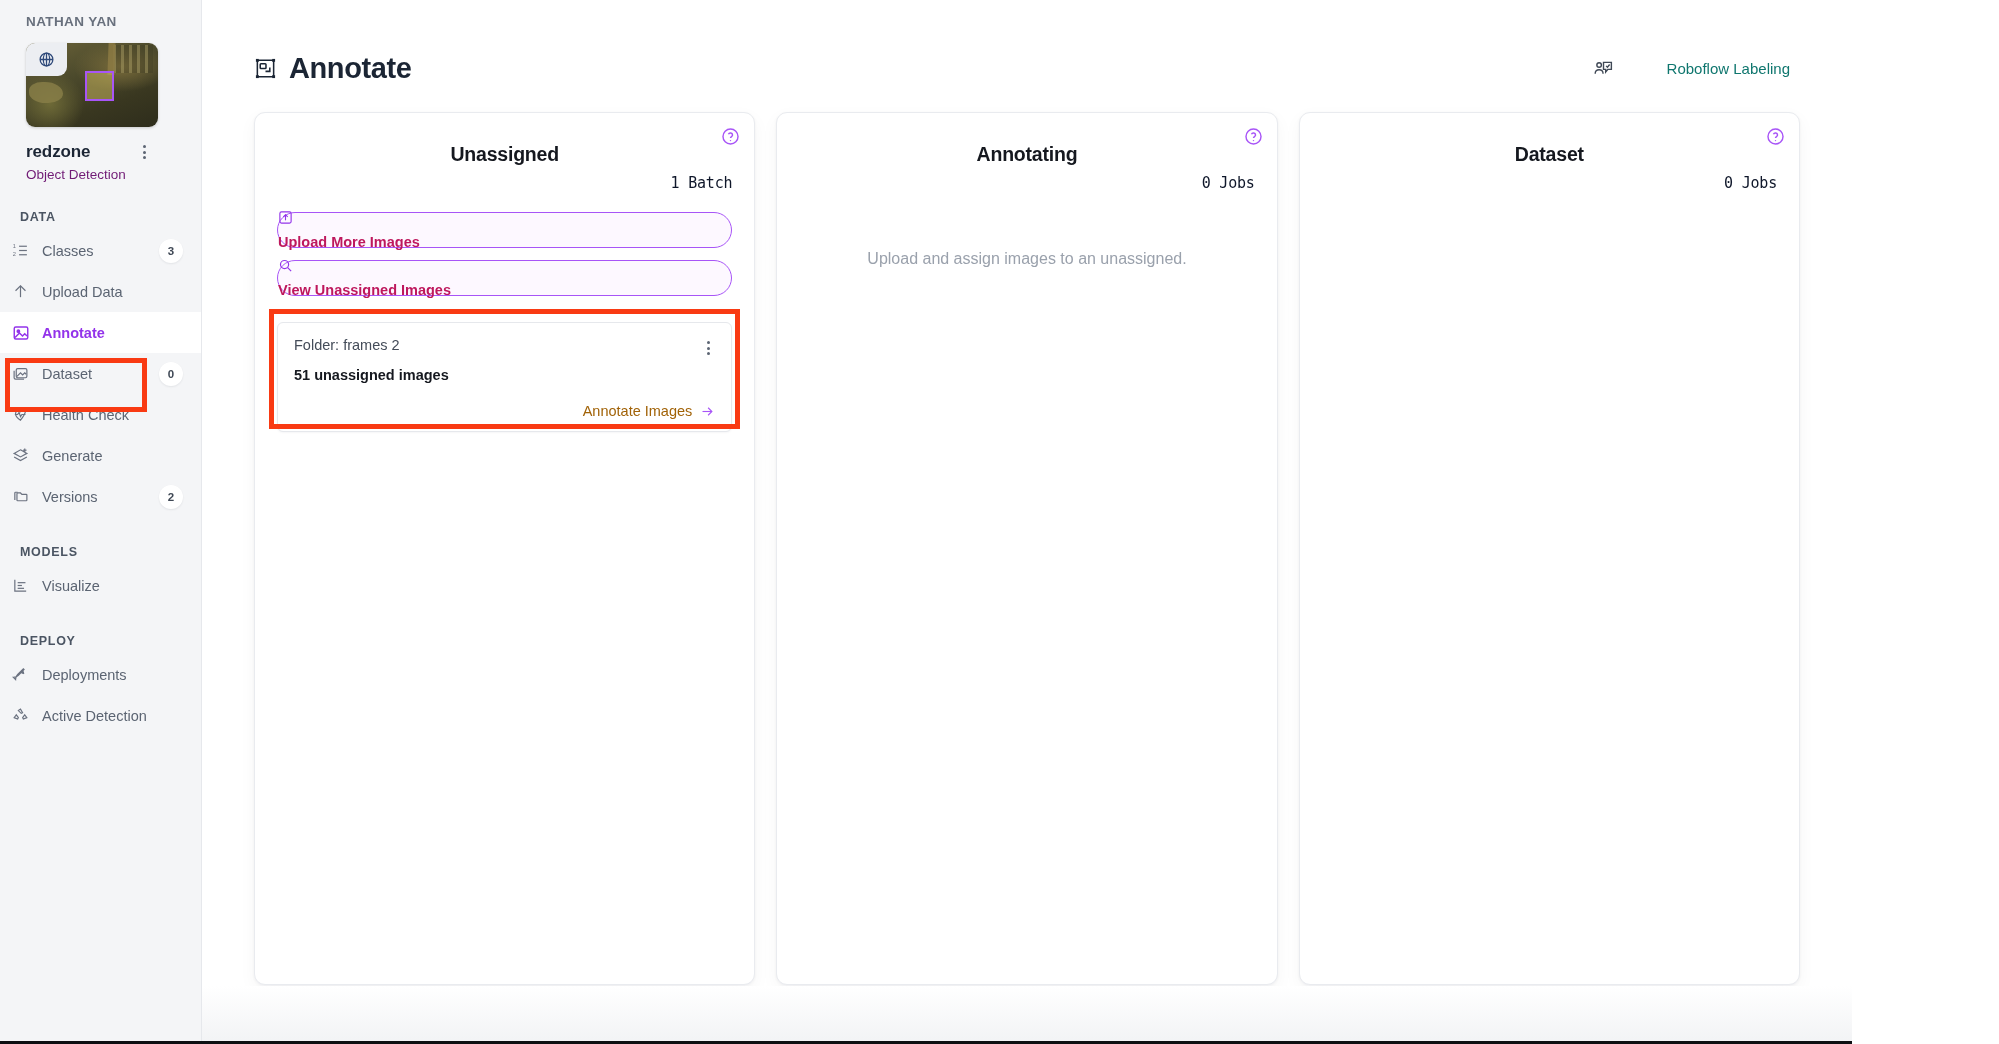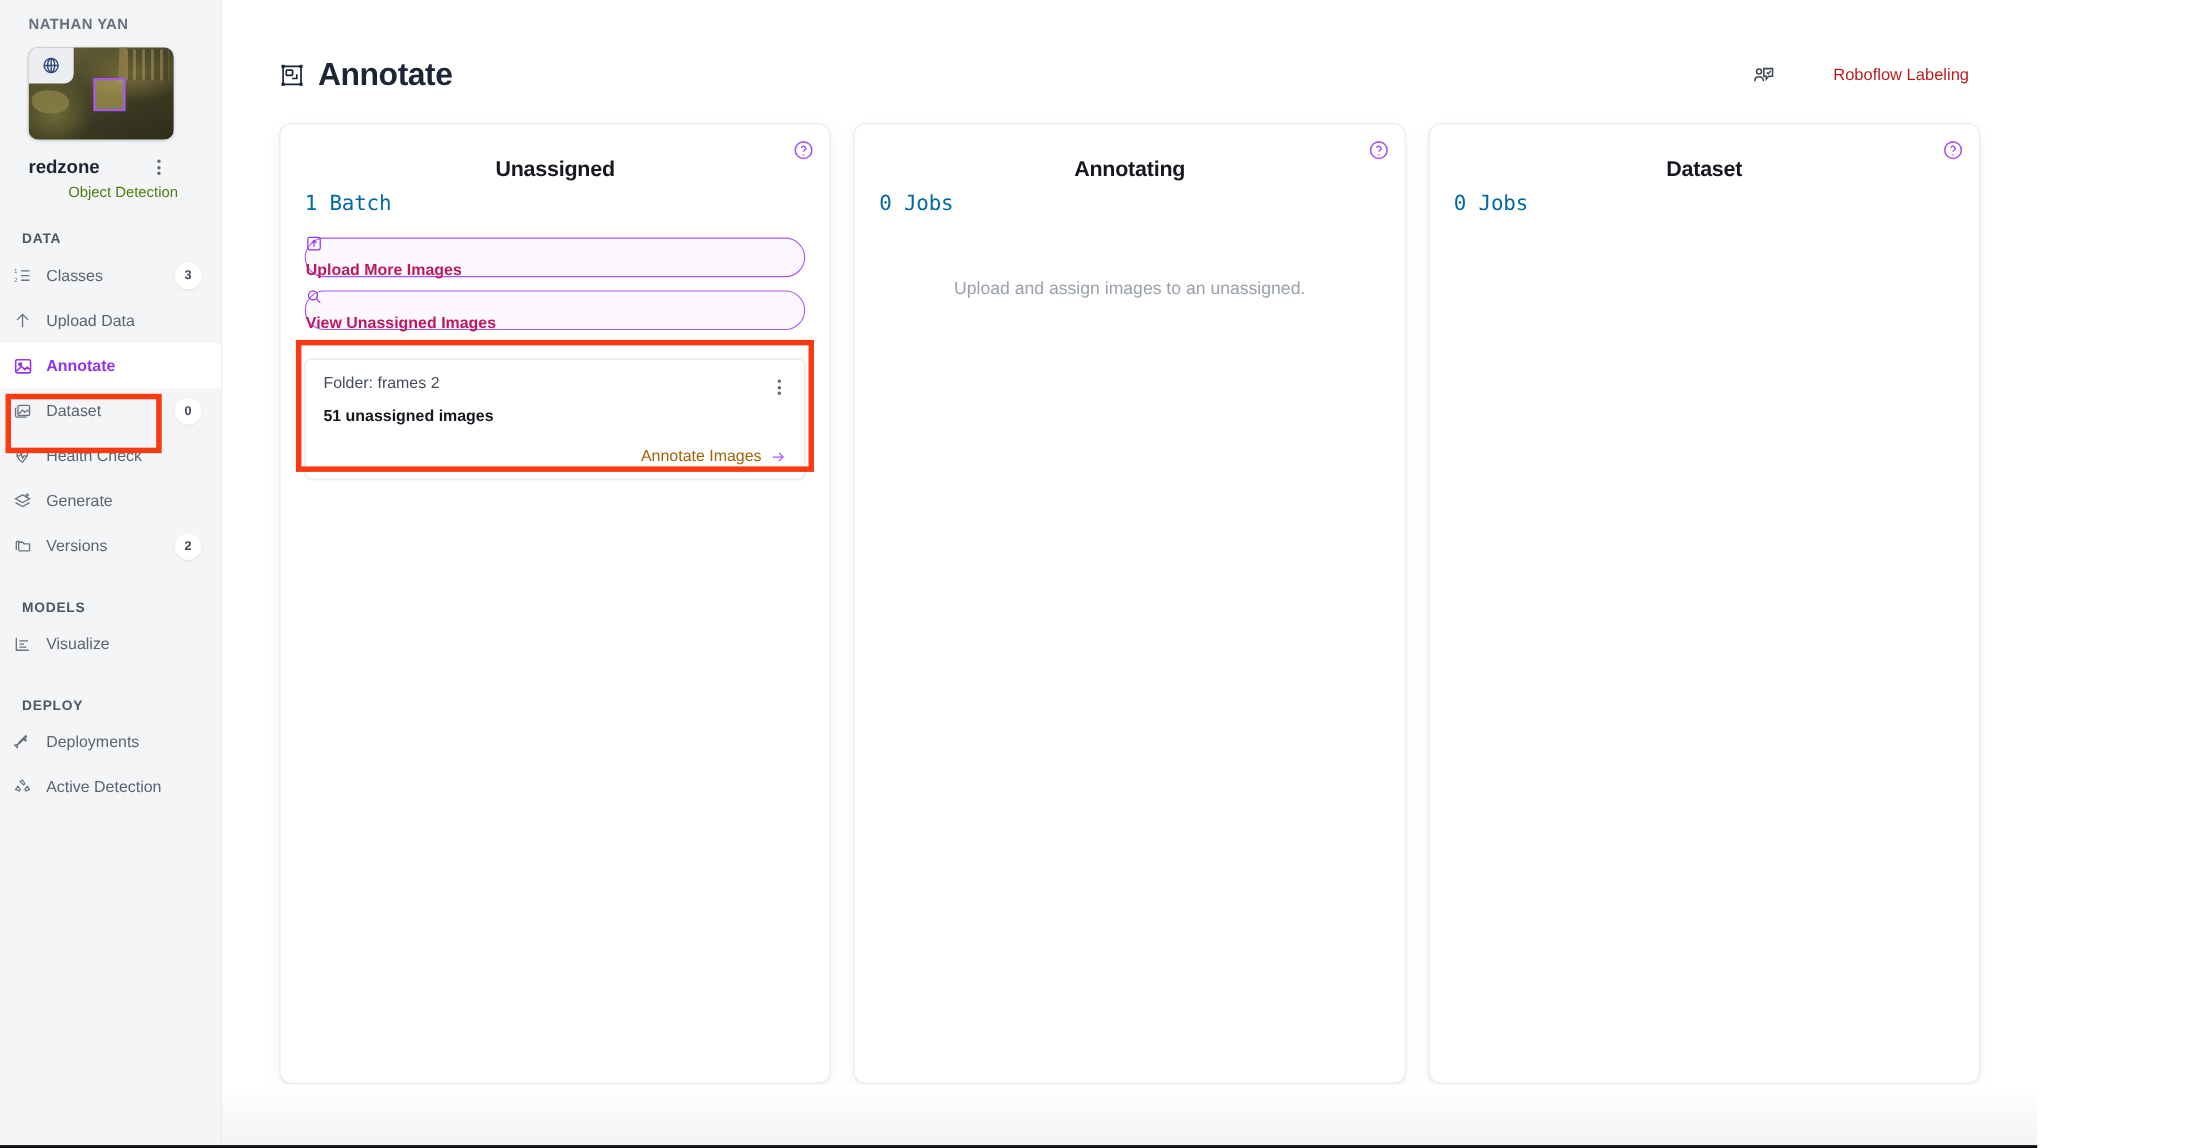--- a/index.html
+++ b/index.html
@@ -60,21 +60,21 @@
     border-bottom-right-radius: 9px;
     display: flex; align-items: center; justify-content: center;
   }
   .proj-row {
     display: flex; align-items: center; justify-content: space-between;
     padding: 14px 24px 0 26px; width: 175px;
   }
   .proj-name { font-size: 17px; font-weight: 700; color: #1b2534; letter-spacing: -.1px; }
   .kebab { display: flex; flex-direction: column; gap: 2.5px; cursor: pointer; padding: 4px 5px; }
   .kebab i { width: 3px; height: 3px; border-radius: 50%; background: #5c6573; display: block; }
-  .proj-type { font-size: 13.5px; color: #4d7c0f; padding-left: 26px; margin-top: 4px; margin-left: 36px; }
+  .proj-type { font-size: 13.5px; color: #701a75; padding-left: 26px; margin-top: 4px; }
 
   .sec-label {
     font-size: 12.5px; font-weight: 700; letter-spacing: .7px;
     color: #4b5563; padding-left: 20px; margin-top: 28px; margin-bottom: 6px;
   }
   .nav-item {
     display: flex; align-items: center; height: 41px;
     padding-left: 12px; padding-right: 18px; cursor: pointer;
     position: relative;
   }
@@ -100,21 +100,21 @@
     flex: 1 1 auto; height: 1044px; position: relative;
     background: #ffffff; overflow: hidden;
   }
   .page-head {
     display: flex; align-items: center; justify-content: space-between;
     padding: 52px 62px 0 52px;
   }
   .page-title-wrap { display: flex; align-items: center; gap: 12px; }
   .page-title { font-size: 29px; font-weight: 700; color: #1b2534; letter-spacing: -.4px; }
   .rf-label { display: flex; align-items: center; gap: 9px; cursor: pointer; }
-  .rf-label .txt { font-size: 15px; color: #b91c1c; padding-left: 44px; }
+  .rf-label .txt { font-size: 15px; color: #0f766e; padding-left: 44px; }
 
   .cards {
     display: flex; gap: 21px; padding: 27px 52px 0 52px;
   }
   .card {
     flex: 1 1 0; height: 873px;
     background: #ffffff;
     border: 1px solid #e9ebef;
     border-radius: 11px;
     box-shadow: 0 1px 3px rgba(16,24,40,.05), 0 6px 18px rgba(16,24,40,.04);
@@ -123,21 +123,21 @@
   }
   .help-ic {
     position: absolute; top: 14px; right: 14px; cursor: pointer;
     width: 19px; height: 19px;
   }
   .card-title {
     text-align: center; font-size: 19.5px; font-weight: 700; color: #15181f;
     letter-spacing: -.2px; margin-top: 4px;
   }
   .card-sub {
-    text-align: left; font-size: 19px; color: #0369a1;
+    text-align: right; font-size: 15px; color: #0f172a;
     font-family: "DejaVu Sans Mono", "Liberation Mono", monospace;
     margin-top: 8px; letter-spacing: -.2px;
   }
   .card-empty {
     text-align: center; font-size: 16px; color: #9aa1ac; margin-top: 56px;
     line-height: 1.4;
   }
 
   .pill-btn {
     display: flex; align-items: flex-start; justify-content: center; gap: 9px;

